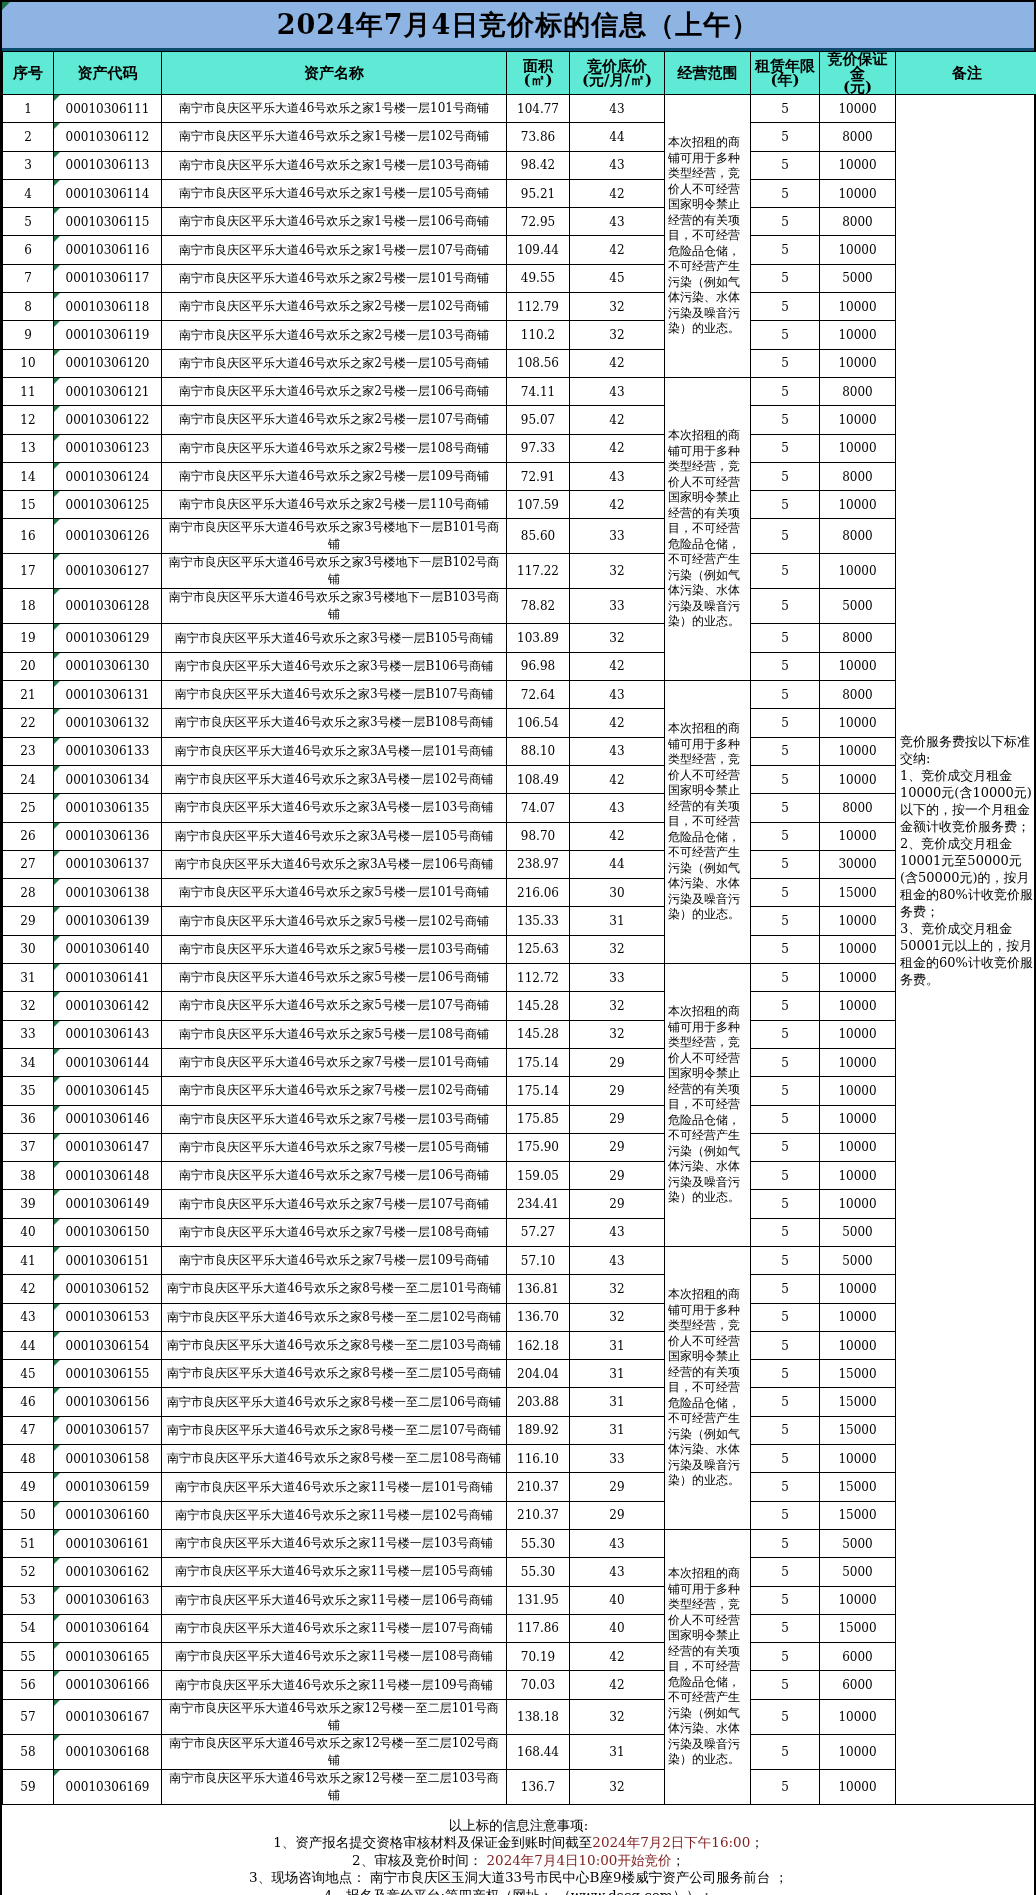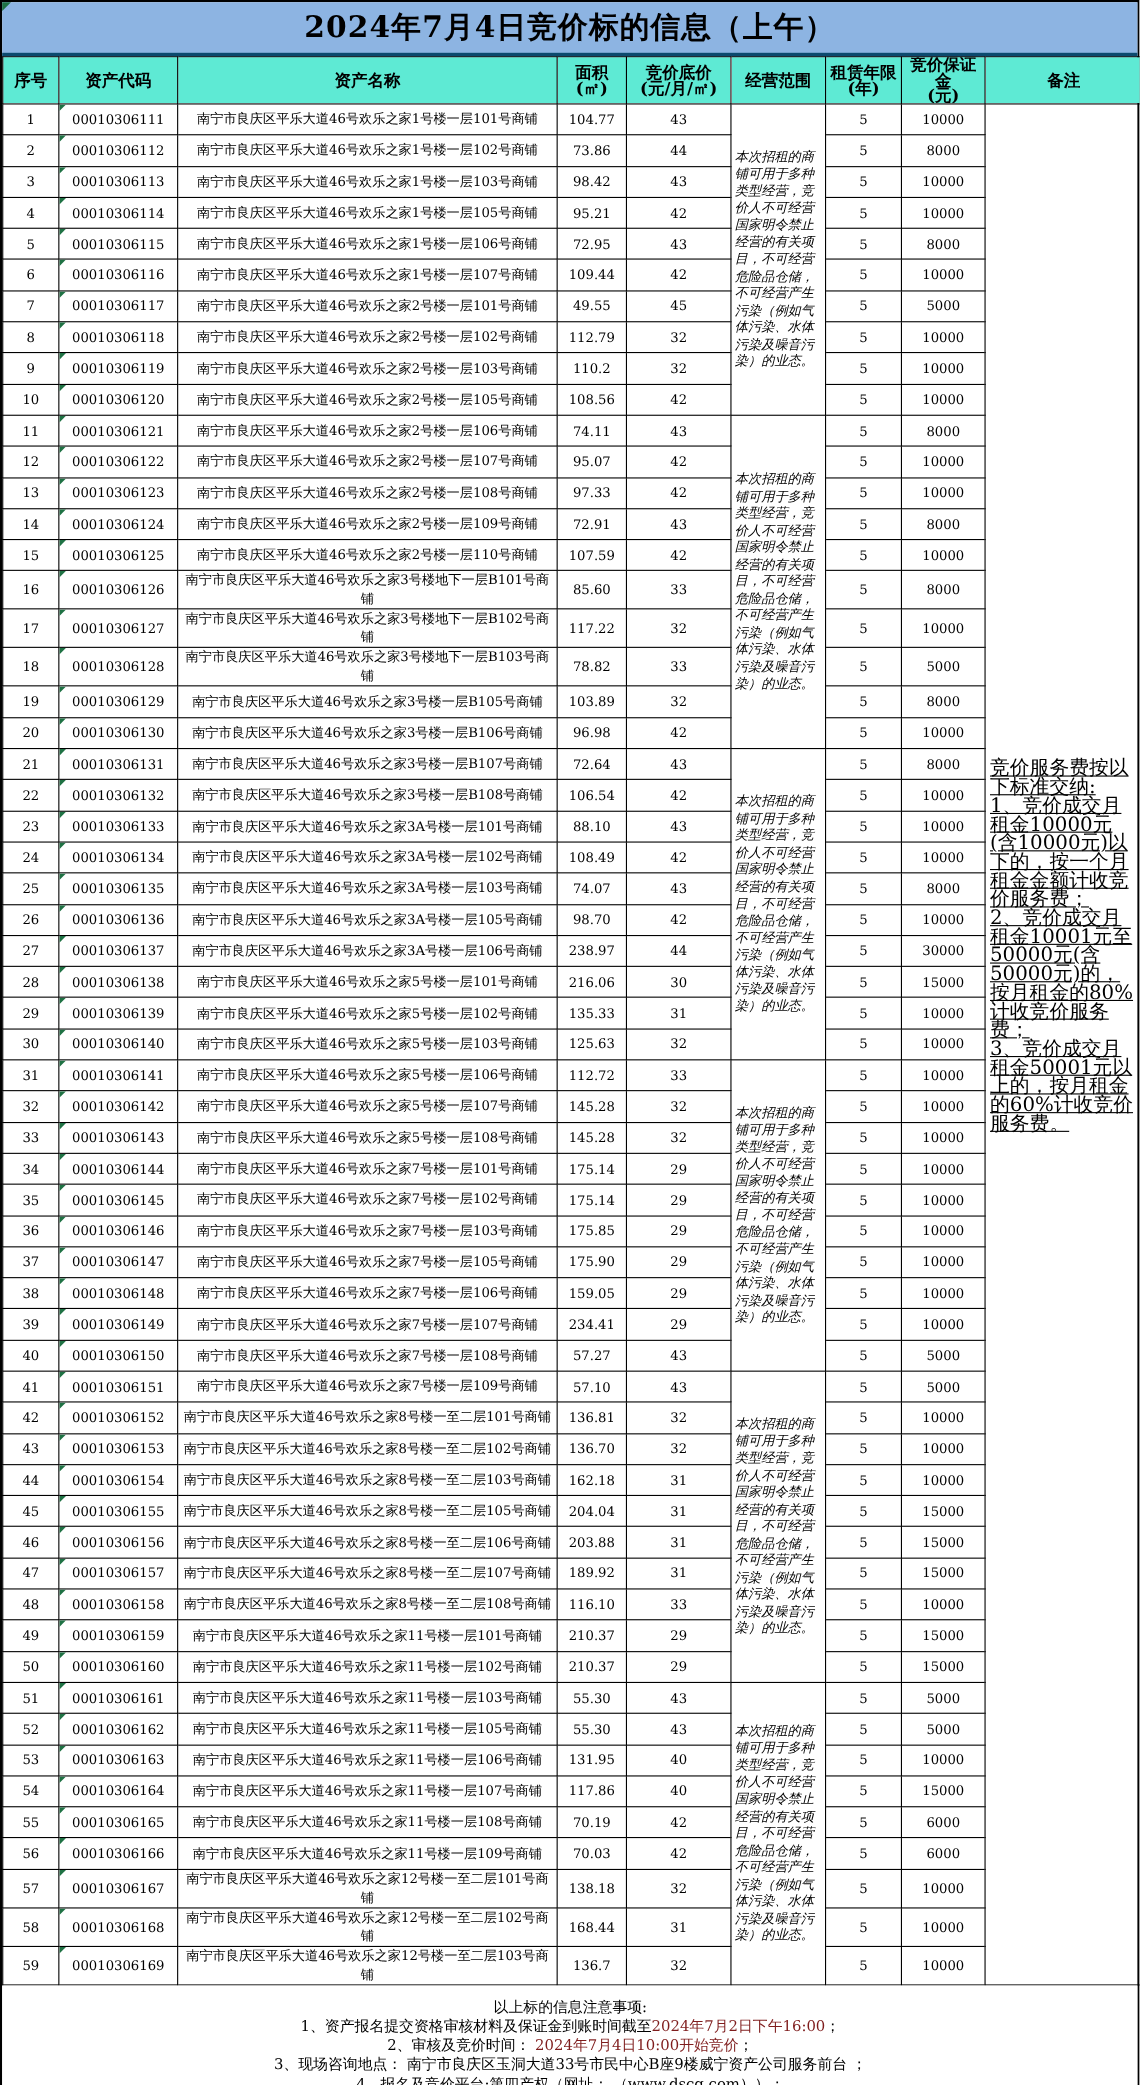--- a/index.html
+++ b/index.html
@@ -10,24 +10,24 @@
   table{border-collapse:collapse;width:100%;table-layout:fixed;}
   th,td{border:1px solid #000;padding:0 2px;overflow:hidden;}
   thead th{background:#5eead4;font-size:15px;font-weight:bold;height:36px;white-space:pre-line;line-height:14px;}
   tbody tr{height:28.3px;}
   td{font-size:12px;text-align:center;vertical-align:middle;}
   td.code{position:relative;}
   .tri{position:absolute;top:0;left:0;width:0;height:0;
     border-top:6px solid #1F7244;border-right:6px solid transparent;}
   .tri-title{position:absolute;top:0;left:0;width:0;height:0;
     border-top:8px solid #1F7244;border-right:8px solid transparent;}
-  td.scope{text-align:left;padding:0 3px;font-style:italic;}
+  td.scope{text-align:left;padding:0 3px;}
   .scope-text{font-size:12px;line-height:15.5px;}
   td.remark{text-align:left;padding:2px 4px 180px 4px;}
-  .remark-text{font-size:18px;line-height:17px;white-space:pre-line;text-decoration:underline;}
+  .remark-text{font-size:13px;line-height:17px;white-space:pre-line;}
   .notes{padding:12px 4px 6px 5px;font-size:13.5px;line-height:17.5px;background:#fff;}
   .notes div{white-space:nowrap;text-align:center;}
   .red{color:#7f1d1d;}
 </style>
 </head>
 <body>
 
 <div class="sheet">
 
   <div class="title-bar">

